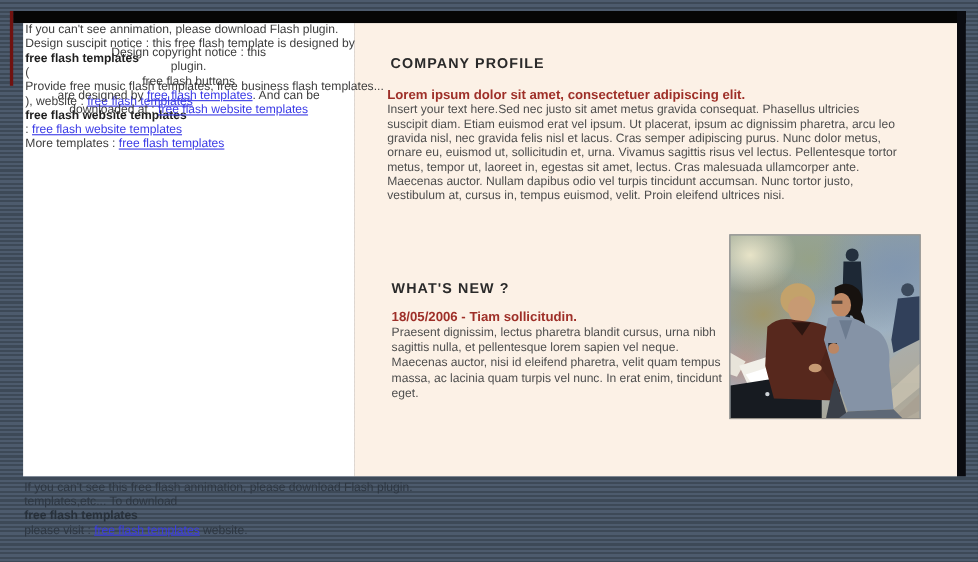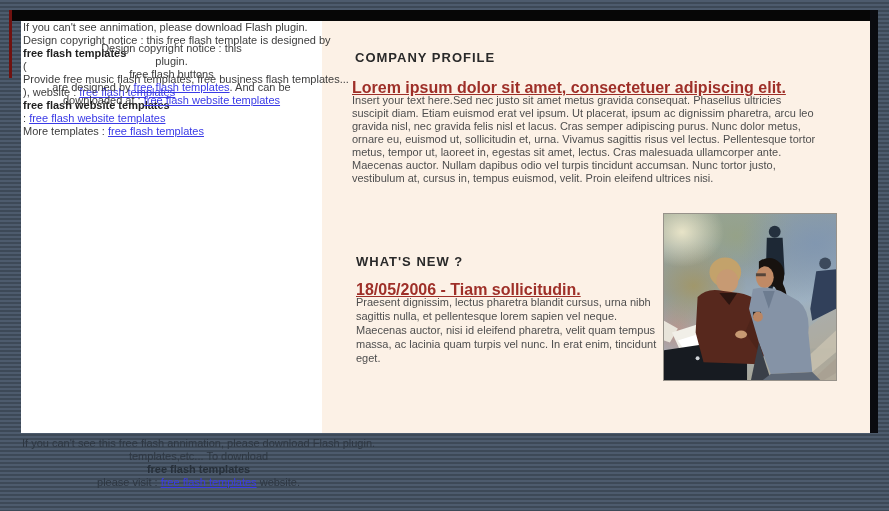--- a/index.html
+++ b/index.html
@@ -19,21 +19,21 @@
   
   .notice{font-size:11px;line-height:13px;color:#3d3d3d;}
   .notice div{white-space:nowrap;height:13px;}
   #notice-layer-1{left:23px;top:21px;}
   #notice-layer-2{left:21px;top:42px;width:301px;text-align:center;}
   .b{font-weight:bold;color:#1f1f1f;}
   a.lnk{color:#3a3ae6;text-decoration:underline;cursor:pointer;}
 
   
   .sec-title{font-size:13px;font-weight:bold;color:#2a2a2a;letter-spacing:1px;white-space:nowrap;}
-  .red-head{font-size:16px;font-weight:bold;color:#9e2f28;white-space:nowrap;text-decoration:underline;}
+  .red-head{font-size:12px;font-weight:bold;color:#9e2f28;white-space:nowrap;}
   .body-txt{font-size:11px;color:#4e4e4e;}
   #profile-title{left:355px;top:50px;}
   #lorem-heading{left:352px;top:79px;}
   #profile-body{left:352px;top:94px;width:468px;line-height:13px;}
   #news-title{left:356px;top:254px;}
   #news-date{left:356px;top:281px;}
   #news-body{left:356px;top:295px;width:302px;line-height:14px;}
 
   
   #photo{
@@ -43,38 +43,38 @@
       radial-gradient(ellipse 60px 50px at 18px 18px, rgba(236,231,202,0.95), rgba(236,231,202,0) 70%),
       radial-gradient(ellipse 70px 60px at 30px 72px, rgba(164,150,96,0.85), rgba(164,150,96,0) 75%),
       radial-gradient(ellipse 50px 45px at 12px 118px, rgba(198,140,120,0.7), rgba(198,140,120,0) 75%),
       radial-gradient(ellipse 95px 75px at 152px 30px, rgba(128,150,176,0.9), rgba(128,150,176,0) 80%),
       radial-gradient(ellipse 80px 60px at 72px 22px, rgba(150,162,130,0.8), rgba(150,162,130,0) 75%),
       linear-gradient(160deg,#9aa694 0%,#8d9da9 35%,#9fb2c2 60%,#a8a79b 85%,#b3ab9b 100%);
   }
   #photo svg{display:block;width:100%;height:100%;}
 
   
-  .footer-line{font-size:11px;line-height:13px;color:#2e3742;white-space:nowrap;text-align:center;}
+  .footer-line{font-size:11px;line-height:13px;color:#2e3742;white-space:nowrap;}
   #footer{left:22px;top:437px;}
   #footer .fb{font-weight:bold;color:#27303a;}
 </style>
 </head>
 <body>
 
 <div id="screen">
 
   <div class="abs" id="top-bar"></div>
   <div class="abs" id="right-strip"></div>
   <div class="abs" id="red-accent"></div>
   <div class="abs" id="left-panel"></div>
   <div class="abs" id="right-panel"></div>
 
   <div class="abs notice" id="notice-layer-1">
     <div>If you can't see annimation, please download Flash plugin.</div>
-    <div>Design copyright notice : this free flash template is designed by</div>
+    <div>Design suscipit notice : this free flash template is designed by</div>
     <div class="b">free flash templates</div>
     <div>(</div>
     <div>Provide free music flash templates, free business flash templates...</div>
     <div><span>), website : </span><a class="lnk">free flash templates</a></div>
     <div class="b">free flash website templates</div>
     <div><span>: </span><a class="lnk">free flash website templates</a></div>
     <div><span>More templates : </span><a class="lnk">free flash templates</a></div>
   </div>
 
   <div class="abs notice" id="notice-layer-2">

